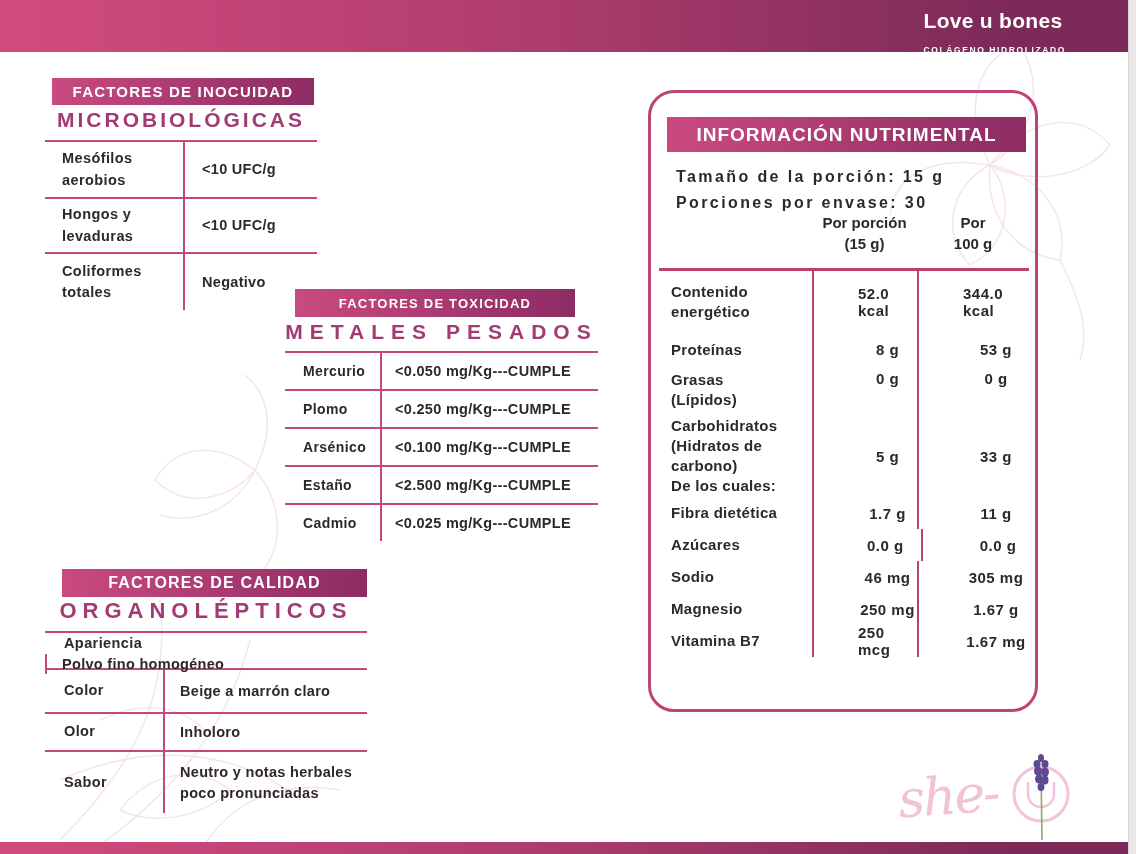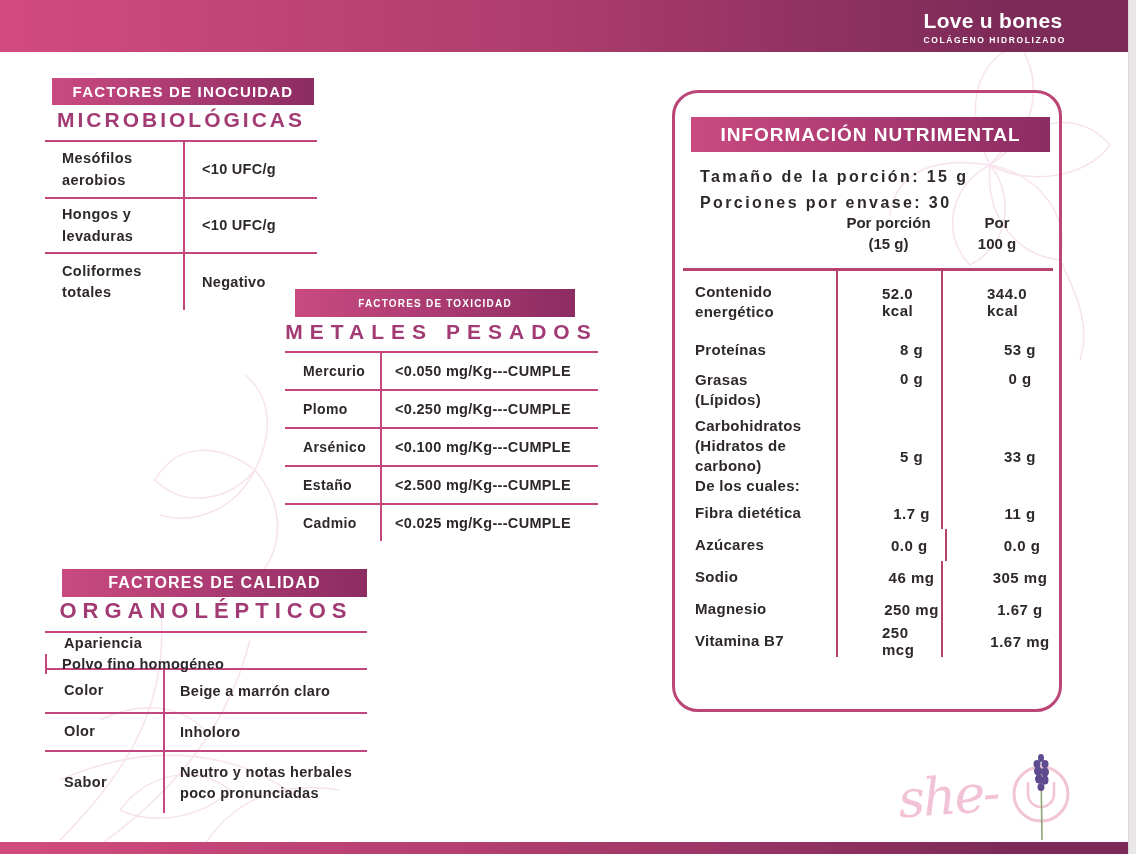--- a/index.html
+++ b/index.html
@@ -17,31 +17,31 @@
   body{font-family:"Liberation Sans", sans-serif; color:var(--ink);}
   .page{position:relative;width:1136px;height:854px;background:#ffffff;overflow:hidden;}
   .florals{position:absolute;left:0;top:0;z-index:0;pointer-events:none;}
   .content{position:absolute;inset:0;z-index:1;}
 
   
   .topbar{position:absolute;left:0;top:0;width:1128px;height:52px;
     background:linear-gradient(90deg,#d24b7e 0%,#b03e6e 45%,#7c2a58 90%);}
   .brand{position:absolute;right:62px;top:9px;text-align:left;color:#ffffff;}
   .brand-name{font-size:21px;font-weight:bold;letter-spacing:.3px;line-height:24px;}
-  .brand-tagline{font-size:8.5px;font-weight:bold;letter-spacing:1.6px;margin-top:2px;text-align:right;}
+  .brand-tagline{font-size:8.5px;font-weight:bold;letter-spacing:1.6px;margin-top:12px;text-align:right;}
   .bottombar{position:absolute;left:0;top:842px;width:1128px;height:12px;
     background:linear-gradient(90deg,#d24b7e 0%,#b03e6e 45%,#7c2a58 90%);}
   .page-edge{position:absolute;right:0;top:0;width:8px;height:854px;background:#e9e7e8;border-left:1px solid #dcd8da;}
 
   
   .band{position:absolute;display:flex;align-items:center;justify-content:center;
     background:linear-gradient(90deg,var(--band-l),var(--band-r));
     color:#ffffff;font-weight:bold;letter-spacing:1.2px;}
   .band-inocuidad{left:52px;top:78px;width:262px;height:27px;font-size:15px;}
-  .band-toxicidad{left:295px;top:289px;width:280px;height:28px;font-size:10px;}
+  .band-toxicidad{left:295px;top:289px;width:280px;height:28px;font-size:13px;}
   .band-calidad{left:62px;top:569px;width:305px;height:28px;font-size:16px;}
 
   .subtitle{position:absolute;text-align:center;color:var(--magenta);font-weight:bold;}
   .sub-inocuidad{left:45px;top:108px;width:272px;font-size:21px;letter-spacing:3px;}
   .sub-toxicidad{left:285px;top:320px;width:313px;font-size:21px;letter-spacing:7px;}
   .sub-calidad{left:45px;top:598px;width:322px;font-size:22px;letter-spacing:6px;}
 
   
   .table{position:absolute;}
   .trow{display:flex;border-top:2px solid var(--line);}
@@ -64,21 +64,21 @@
 
   .t-calidad{left:45px;top:631px;width:322px;font-size:14.5px;}
   .t-calidad .tlabel{width:118px;padding-left:19px;}
   .t-calidad .tvalue{flex:1;padding-left:15px;font-weight:bold;}
   .t-calidad .trow:nth-child(1){height:37px;flex-direction:column;}
   .t-calidad .trow:nth-child(2){height:44px;}
   .t-calidad .trow:nth-child(3){height:38px;}
   .t-calidad .trow:nth-child(4){height:63px;}
 
   
-  .nutrition{position:absolute;left:672px;top:90px;width:390px;height:622px;
+  .nutrition{position:absolute;left:648px;top:90px;width:390px;height:622px;
     border:3px solid #bb4577;border-radius:26px;background:transparent;}
   .band-nutri{left:16px;top:24px;width:359px;height:35px;font-size:19px;letter-spacing:1px;position:absolute;}
   .serving{position:absolute;left:25px;top:71px;font-size:16px;font-weight:bold;
     letter-spacing:2.4px;line-height:26px;}
   .colhead{position:absolute;top:119px;text-align:center;font-weight:bold;font-size:15px;line-height:21px;}
   .colhead-1{left:161px;width:105px;}
   .colhead-2{left:266px;width:112px;}
   .nutri-hline{position:absolute;left:8px;top:175px;width:370px;height:2.5px;background:#b8426f;}
   .nutri-grid{position:absolute;left:8px;top:177px;width:370px;display:flex;flex-direction:column;}
   .nrow{display:flex;}

